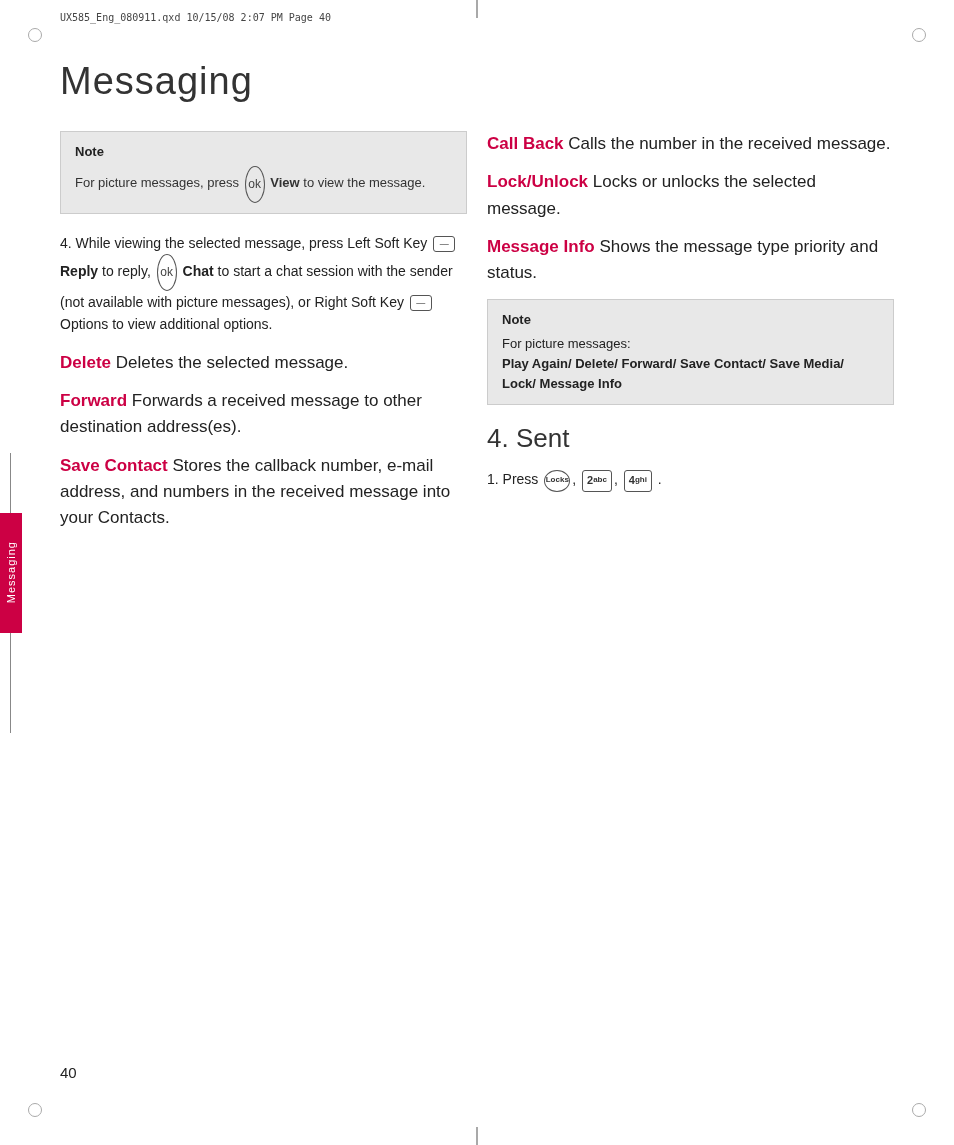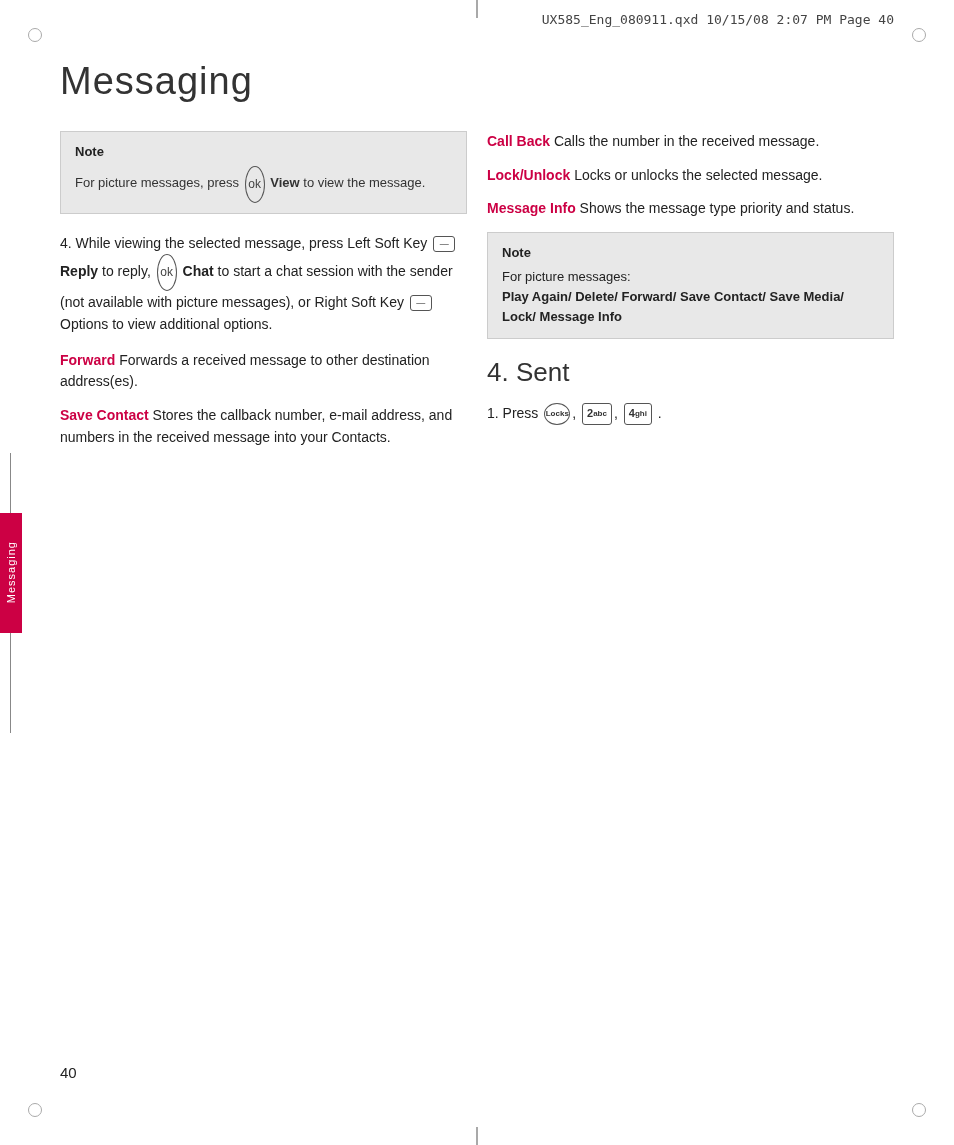--- a/index.html
+++ b/index.html
@@ -14,25 +14,25 @@
       overflow: hidden;
       position: relative;
     }
 
     
     .header-bar {
       position: absolute;
       top: 12px;
       left: 60px;
       right: 60px;
-      font-size: 13px;
+      font-size: 10px;
       color: #444;
       font-family: monospace;
       display: flex;
-      justify-content: flex-end;
+      justify-content: flex-start;
       align-items: center;
     }
 
     
     .reg-mark {
       position: absolute;
       width: 14px;
       height: 14px;
       border: 1px solid #aaa;
       border-radius: 50%;
@@ -197,21 +197,21 @@
       color: #222;
       margin-bottom: 14px;
     }
 
     .body-text .highlight-bold {
       font-weight: normal;
     }
 
     
     .section-item {
-      font-size: 14px;
+      font-size: 17px;
       line-height: 1.55;
       margin-bottom: 12px;
       color: #222;
     }
 
     .section-item .term {
       color: #cc0044;
       font-weight: bold;
     }
 
@@ -328,20 +328,24 @@
         <strong>Reply</strong>
         <span> to reply, </span>
         <span class="btn-icon">ok</span>
         <strong>Chat</strong>
         <span>to start a chat session with the sender (not available with picture messages), or Right Soft Key</span>
         <span class="softkey-icon">—</span>
         <strong><span class="highlight-bold">Options</span></strong>
         <span>to view additional options.</span>
       </div>
 
+      <div class="section-item">
+        <span class="term">Delete</span>
+        <span>Deletes the selected message.</span>
+      </div>
 
       <div class="section-item">
         <span class="term">Forward</span>
         <span>Forwards a received message to other destination address(es).</span>
       </div>
 
       <div class="section-item">
         <span class="term">Save Contact</span>
         <span>Stores the callback number, e-mail address, and numbers in the received message into your Contacts.</span>
       </div>

